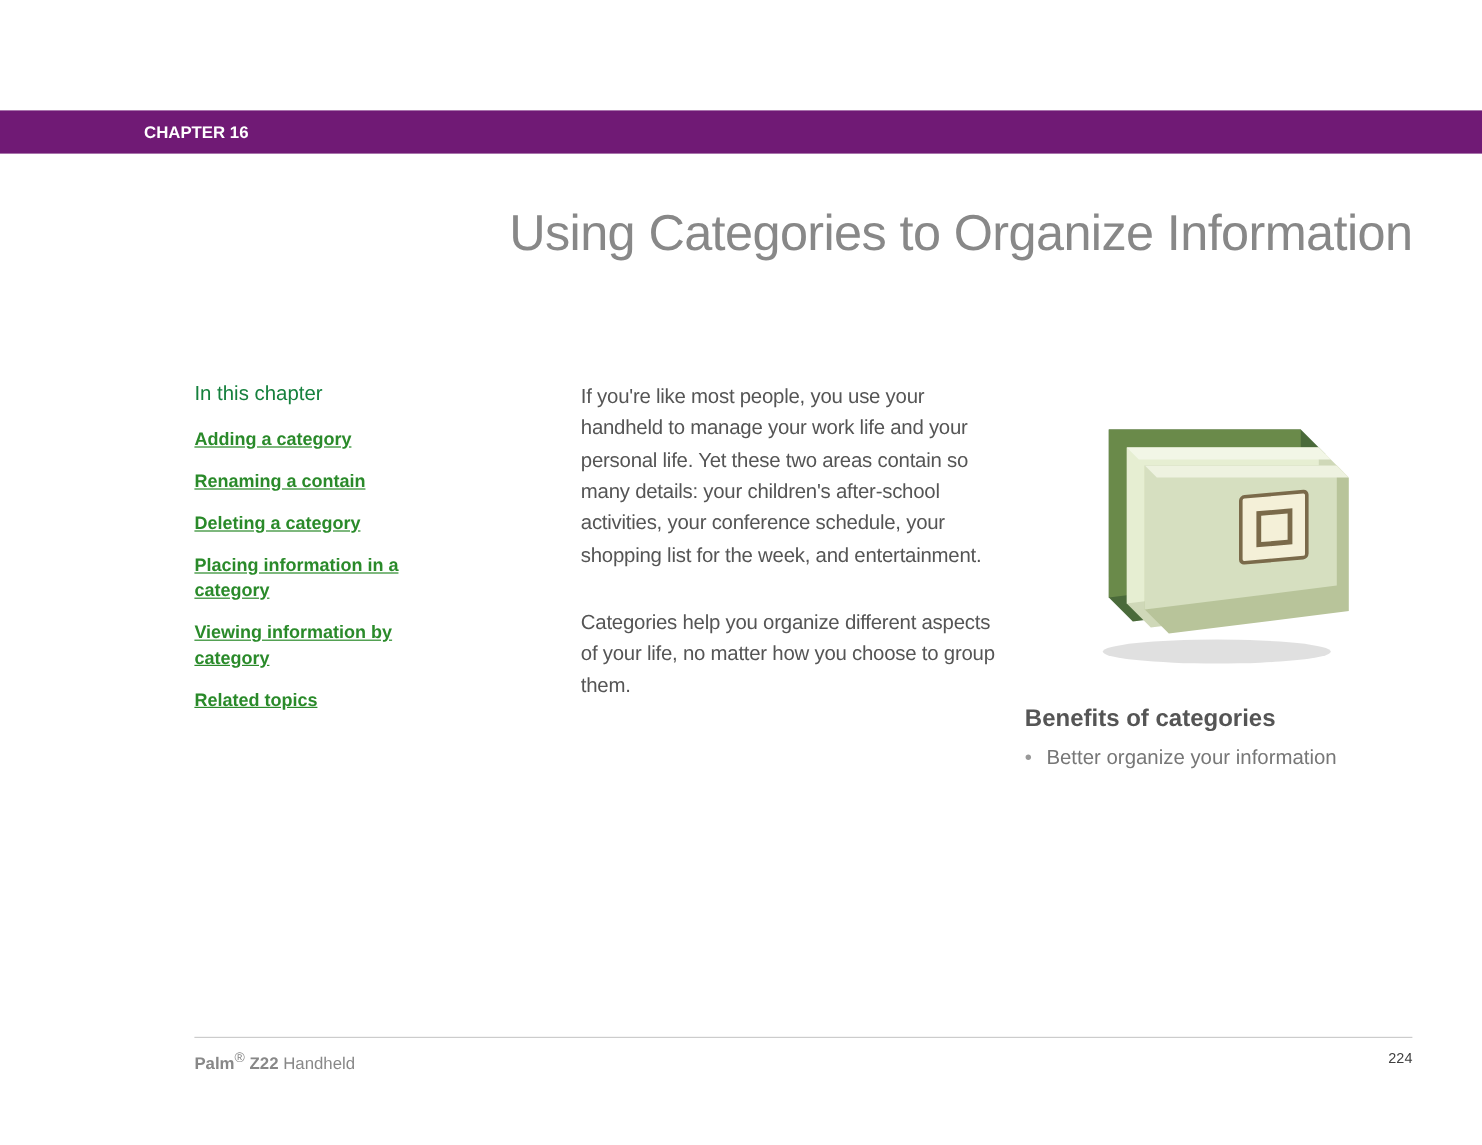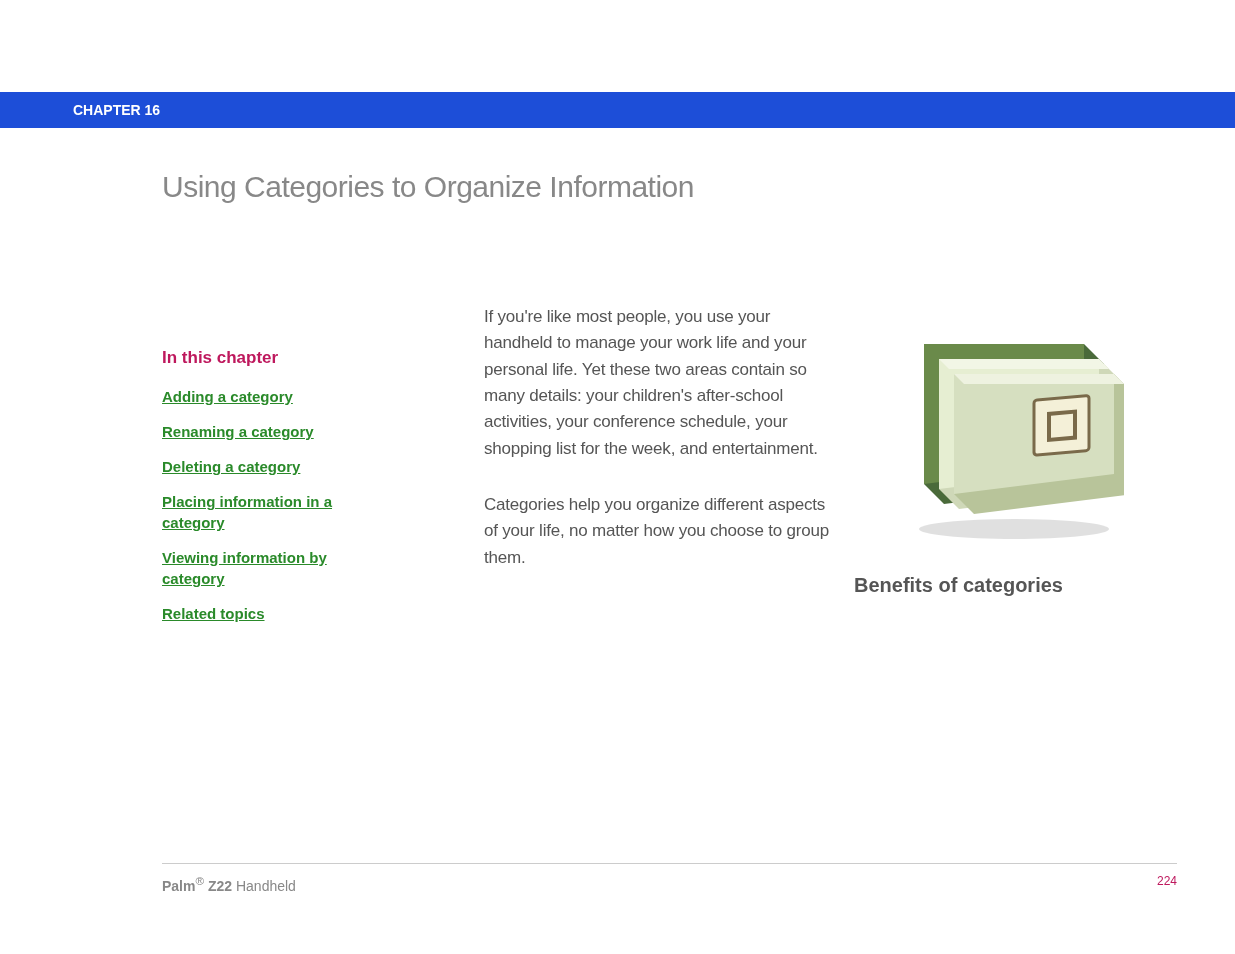--- a/index.html
+++ b/index.html
@@ -9,64 +9,64 @@
     }
     body {
       font-family: "Helvetica Neue", Arial, sans-serif;
       background: #fff;
       width: 1235px;
       height: 954px;
       position: relative;
       color: #333;
     }
     .orange-bar {
-      background: #1d4ed8;
+      background: #701a75;
       height: 36px;
       width: 100%;
       position: absolute;
       top: 92px;
       left: 0;
-      padding-left: 73px;
+      padding-left: 120px;
       display: flex;
       align-items: center;
     }
     .chapter-label {
       color: #fff;
       font-weight: bold;
       font-size: 14px;
     }
     .content-wrapper {
       position: absolute;
       top: 128px;
       left: 0;
       right: 0;
       padding: 0 58px 0 162px;
     }
     .page-title {
-      font-size: 30px;
+      font-size: 42px;
       font-weight: 400;
       color: #888;
       margin-top: 42px;
       letter-spacing: -0.5px;
+      text-align: right;
     }
     .columns {
       display: flex;
       margin-top: 100px;
       gap: 0;
     }
     .toc {
       width: 290px;
       flex-shrink: 0;
     }
     .toc-heading {
       font-size: 17px;
-      font-weight: bold;
-      color: #be185d;
+      font-weight: normal;
+      color: #15803d;
       margin-bottom: 18px;
-      margin-top: 44px;
     }
     .toc-link {
       display: block;
       color: #2a8a2a;
       font-weight: bold;
       font-size: 15px;
       margin-bottom: 14px;
       line-height: 1.4;
       max-width: 210px;
     }
@@ -135,39 +135,39 @@
     }
     .footer-product {
       font-size: 14px;
       color: #888;
     }
     .footer-product .brand {
       font-weight: bold;
     }
     .footer-page {
       font-size: 12px;
-      color: #be185d;
+      color: #404040;
     }
   </style>
 </head>
 <body>
 
 <div class="orange-bar">
   <span class="chapter-label">CHAPTER 16</span>
 </div>
 
 <div class="content-wrapper">
   <h1 class="page-title">Using Categories to Organize Information</h1>
 
   <div class="columns">
 
     <div class="toc">
       <div class="toc-heading">In this chapter</div>
       <a href="#" class="toc-link">Adding a category</a>
-      <a href="#" class="toc-link">Renaming a category</a>
+      <a href="#" class="toc-link">Renaming a contain</a>
       <a href="#" class="toc-link">Deleting a category</a>
       <a href="#" class="toc-link">Placing information in a category</a>
       <a href="#" class="toc-link">Viewing information by category</a>
       <a href="#" class="toc-link">Related topics</a>
     </div>
 
     <div class="body-col">
       <p class="body-para">If you're like most people, you use your handheld to manage your work life and your personal life. Yet these two areas contain so many details: your children's after-school activities, your conference schedule, your shopping list for the week, and entertainment.</p>
       <p class="body-para">Categories help you organize different aspects of your life, no matter how you choose to group them.</p>
     </div>
@@ -196,20 +196,21 @@
             <rect x="115" y="50" width="26" height="26" fill="none" stroke="#7a6a4a" stroke-width="4" transform="skewY(-5)"></rect>
           </g>
 
           <ellipse cx="150" cy="225" rx="95" ry="10" fill="rgba(0,0,0,0.12)"></ellipse>
         </svg>
       </div>
 
       <div class="benefits">
         <div class="benefits-heading">Benefits of categories</div>
         <ul class="benefits-list">
+          <li>Better organize your information</li>
         </ul>
       </div>
     </div>
 
   </div>
 </div>
 
 <div class="footer">
   <div class="footer-product">
     <span class="brand">Palm</span><sup>®</sup><span class="brand"> Z22</span><span> Handheld</span>

